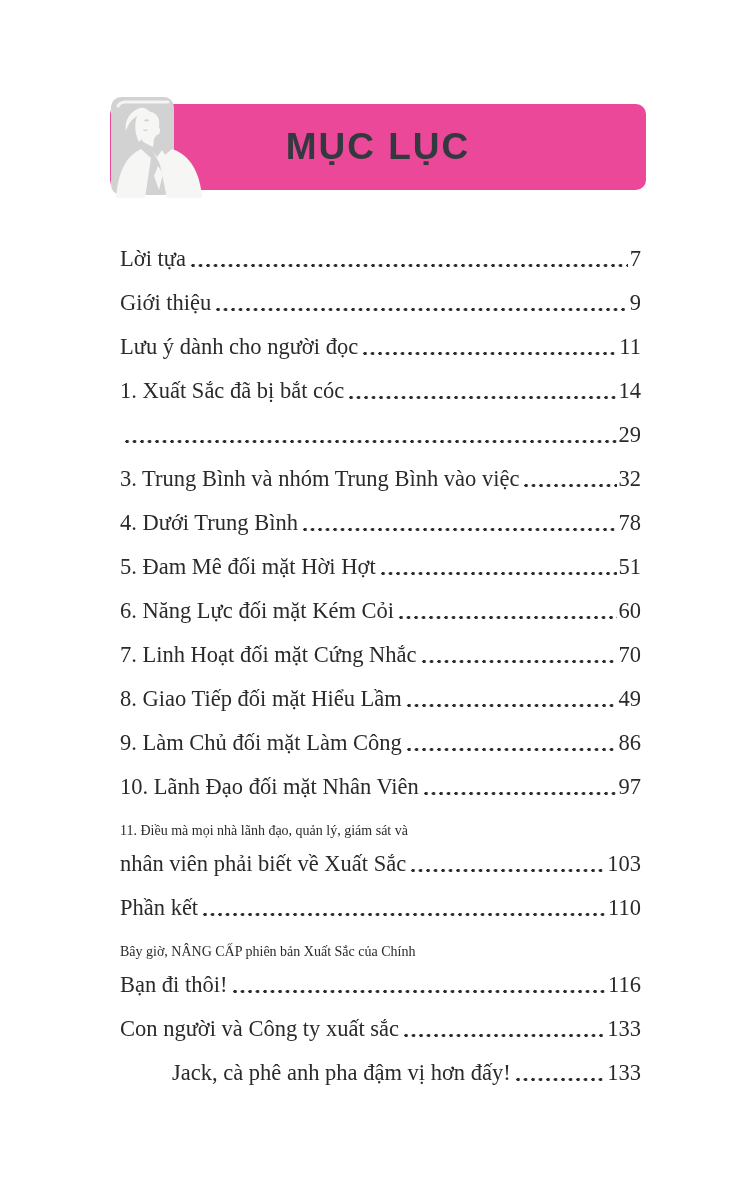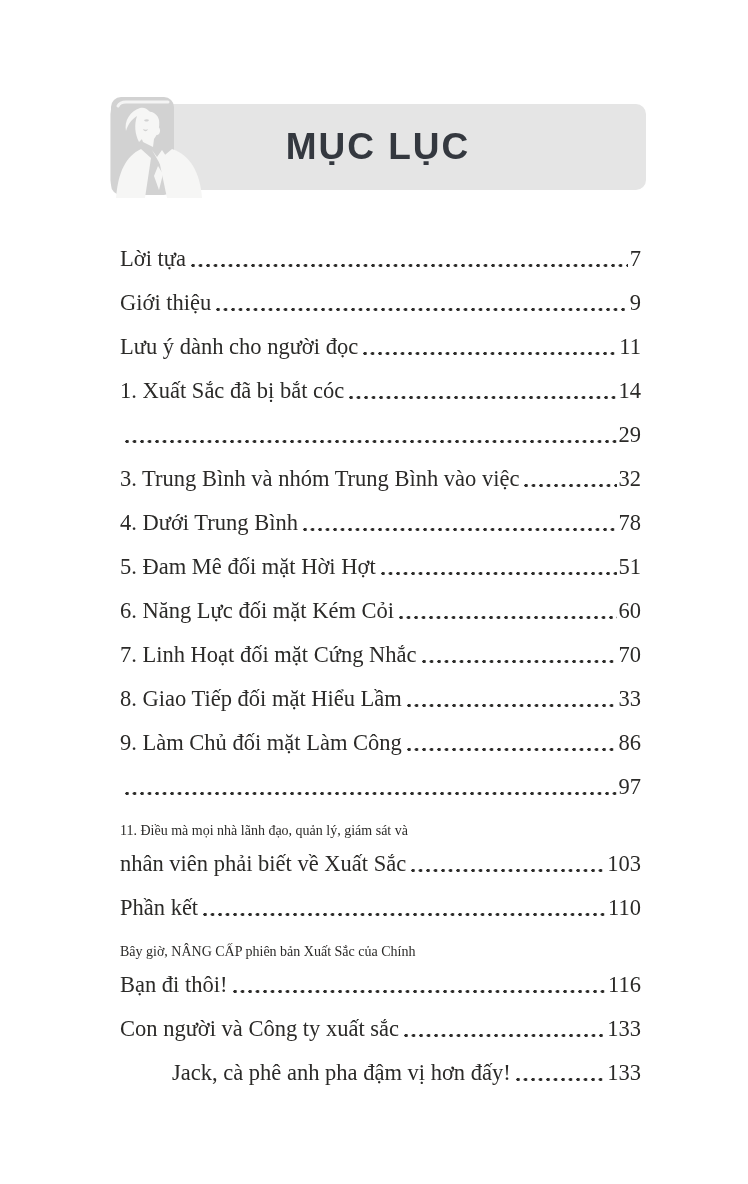--- a/index.html
+++ b/index.html
@@ -9,21 +9,21 @@
     background: #ffffff;
     overflow: hidden;
     font-family: "Liberation Serif", serif;
     color: #2b2a28;
   }
   
   .header-bar {
     position: absolute;
     left: 110px; top: 104px;
     width: 536px; height: 86px;
-    background: #e5e5e5;
+    background: #ec4899;
     border-radius: 10px;
   }
   .header-title {
     position: absolute;
     left: 0; right: 0; top: 22px;
     margin: 0;
     text-align: center;
     font-family: "Liberation Sans", sans-serif;
     font-weight: 700;
     font-size: 37px;
@@ -174,32 +174,33 @@
         <div class="toc-line">
           <span class="toc-title">7. Linh Hoạt đối mặt Cứng Nhắc</span>
           <span class="toc-leader"></span>
           <span class="toc-page">70</span>
         </div>
       </div>
       <div class="toc-entry">
         <div class="toc-line">
           <span class="toc-title">8. Giao Tiếp đối mặt Hiểu Lầm</span>
           <span class="toc-leader"></span>
-          <span class="toc-page">33</span>
+          <span class="toc-page">49</span>
         </div>
       </div>
       <div class="toc-entry">
         <div class="toc-line">
           <span class="toc-title">9. Làm Chủ đối mặt Làm Công</span>
           <span class="toc-leader"></span>
           <span class="toc-page">86</span>
         </div>
       </div>
       <div class="toc-entry">
         <div class="toc-line">
+          <span class="toc-title">10. Lãnh Đạo đối mặt Nhân Viên</span>
           <span class="toc-leader"></span>
           <span class="toc-page">97</span>
         </div>
       </div>
       <div class="toc-entry">
         <div class="toc-wrapline">11. Điều mà mọi nhà lãnh đạo, quản lý, giám sát và</div>
         <div class="toc-line">
           <span class="toc-title">nhân viên phải biết về Xuất Sắc</span>
           <span class="toc-leader"></span>
           <span class="toc-page">103</span>

